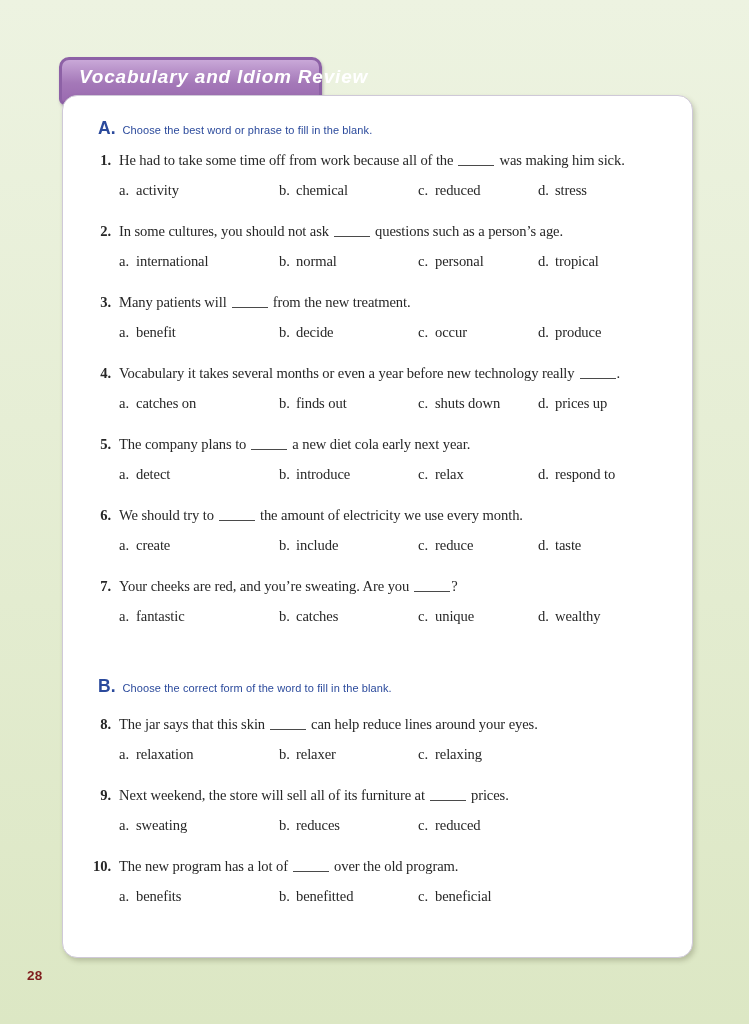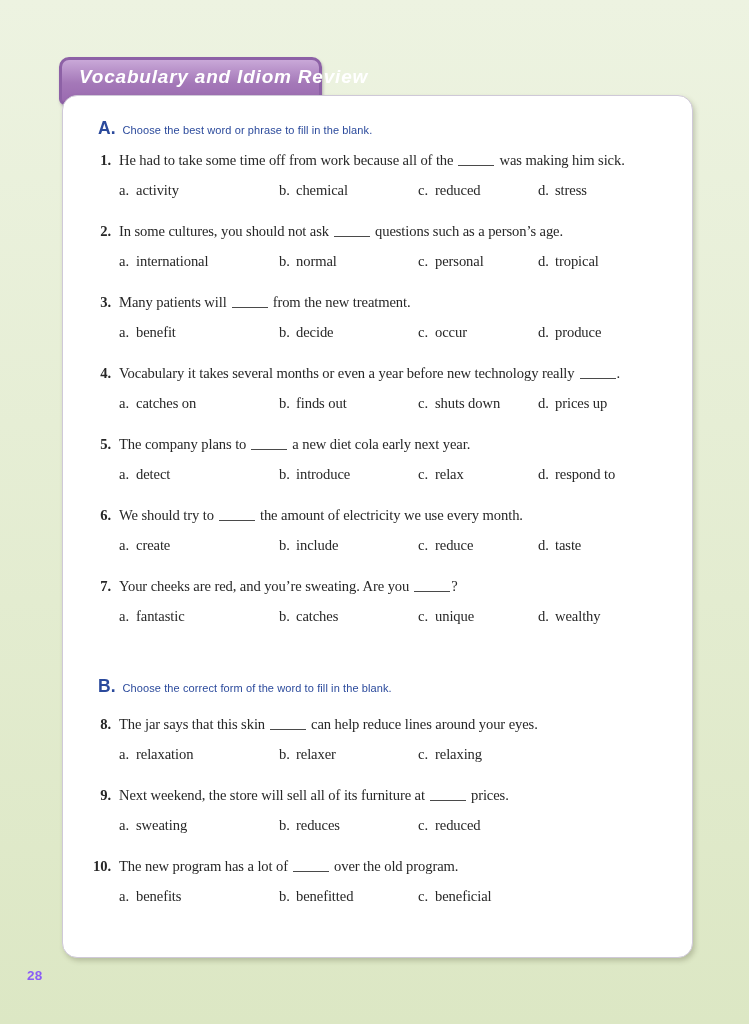--- a/index.html
+++ b/index.html
@@ -86,21 +86,21 @@
     display:grid;
     grid-template-columns:160px 139px 120px 1fr;
     margin-top:11px;
     line-height:19px;
   }
   .opt{white-space:nowrap;}
   .letter{display:inline-block; min-width:17px;}
   .page-num{
     position:absolute; left:27px; top:968px;
     font-family:"Liberation Sans", sans-serif;
-    font-weight:bold; font-size:13.5px; color:#8b5cf6;
+    font-weight:bold; font-size:13.5px; color:#7f1d1d;
     letter-spacing:.3px;
   }
 </style>
 </head>
 <body>
 
 <div class="banner">
   <span class="banner-title">Vocabulary and Idiom Review</span>
 </div>
 

